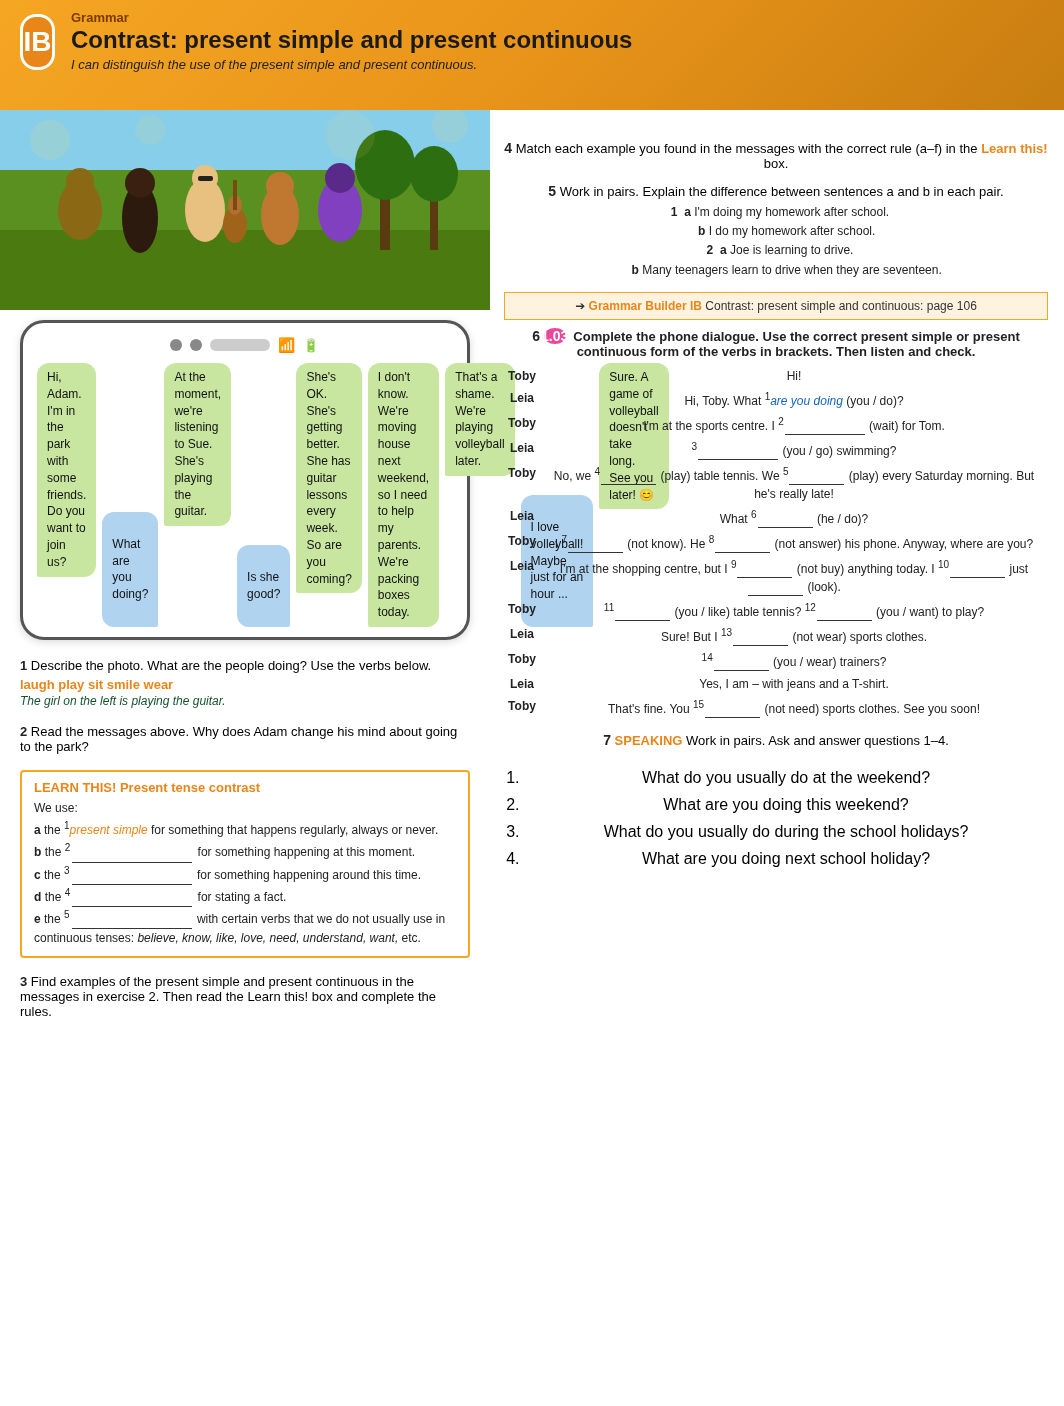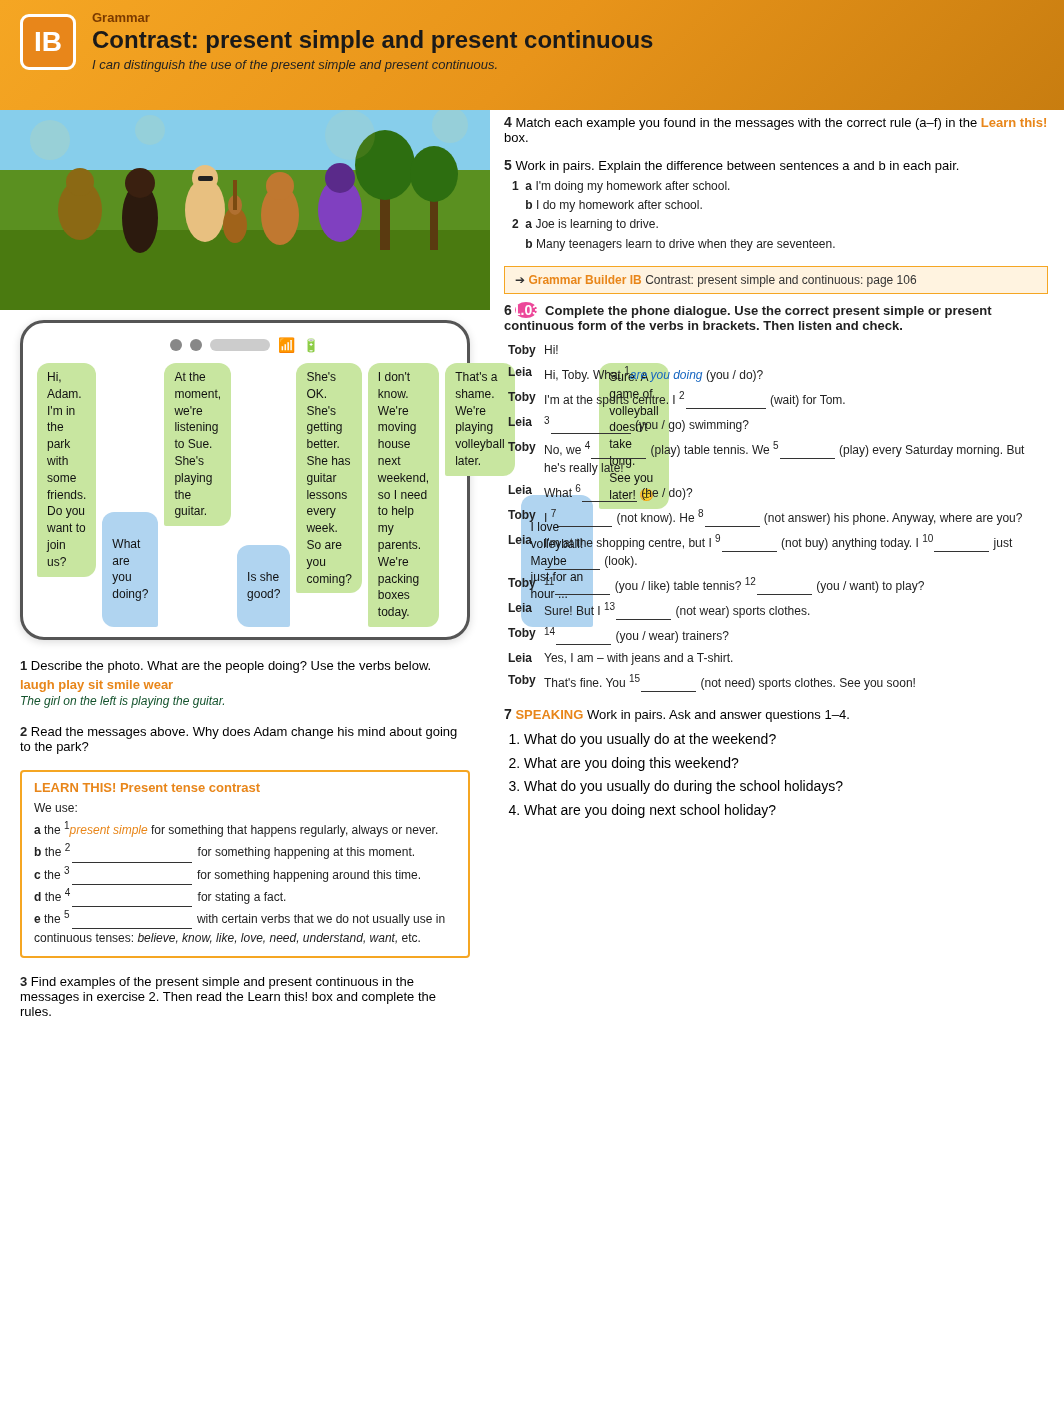--- a/index.html
+++ b/index.html
@@ -17,22 +17,22 @@
       background: linear-gradient(135deg, #f5a623 0%, #e8941a 50%, #c87d10 100%);
       padding: 10px 20px 12px 20px;
       display: flex;
       align-items: flex-start;
       gap: 16px;
       min-height: 110px;
     }
     .ib-badge {
       background: #f5a623;
       border: 3px solid #fff;
-      border-radius: 9px;
-      width: 56px;
+      border-radius: 16px;
+      width: 35px;
       height: 56px;
       display: flex;
       align-items: center;
       justify-content: center;
       font-size: 28px;
       font-weight: 900;
       color: #fff;
       flex-shrink: 0;
       margin-top: 4px;
       background: #e8861a;
@@ -62,21 +62,22 @@
       display: flex;
       gap: 0;
     }
     .left-col {
       width: 490px;
       flex-shrink: 0;
       padding: 0;
     }
     .right-col {
       flex: 1;
-      padding: 4px 16px 14px 14px;
+      padding: 30px 16px 14px 14px;
+      text-align: center;
     }
 
     
     .phone-wrapper {
       padding: 10px 20px 10px 20px;
     }
     .phone {
       background: #fff;
       border-radius: 24px;
       border: 3px solid #555;
@@ -262,22 +263,22 @@
 
     
     .speaking-label {
       color: #e8861a;
       font-weight: bold;
       font-size: 13px;
     }
     .speaking-questions {
       list-style: decimal;
       padding-left: 20px;
-      margin-top: 6px;
-      font-size: 14px;
+      margin-top: 16px;
+      font-size: 16px;
       line-height: 1.7;
     }
 
     
     .photo-img-placeholder {
       width: 490px;
       height: 200px;
       position: relative;
       overflow: hidden;
     }

